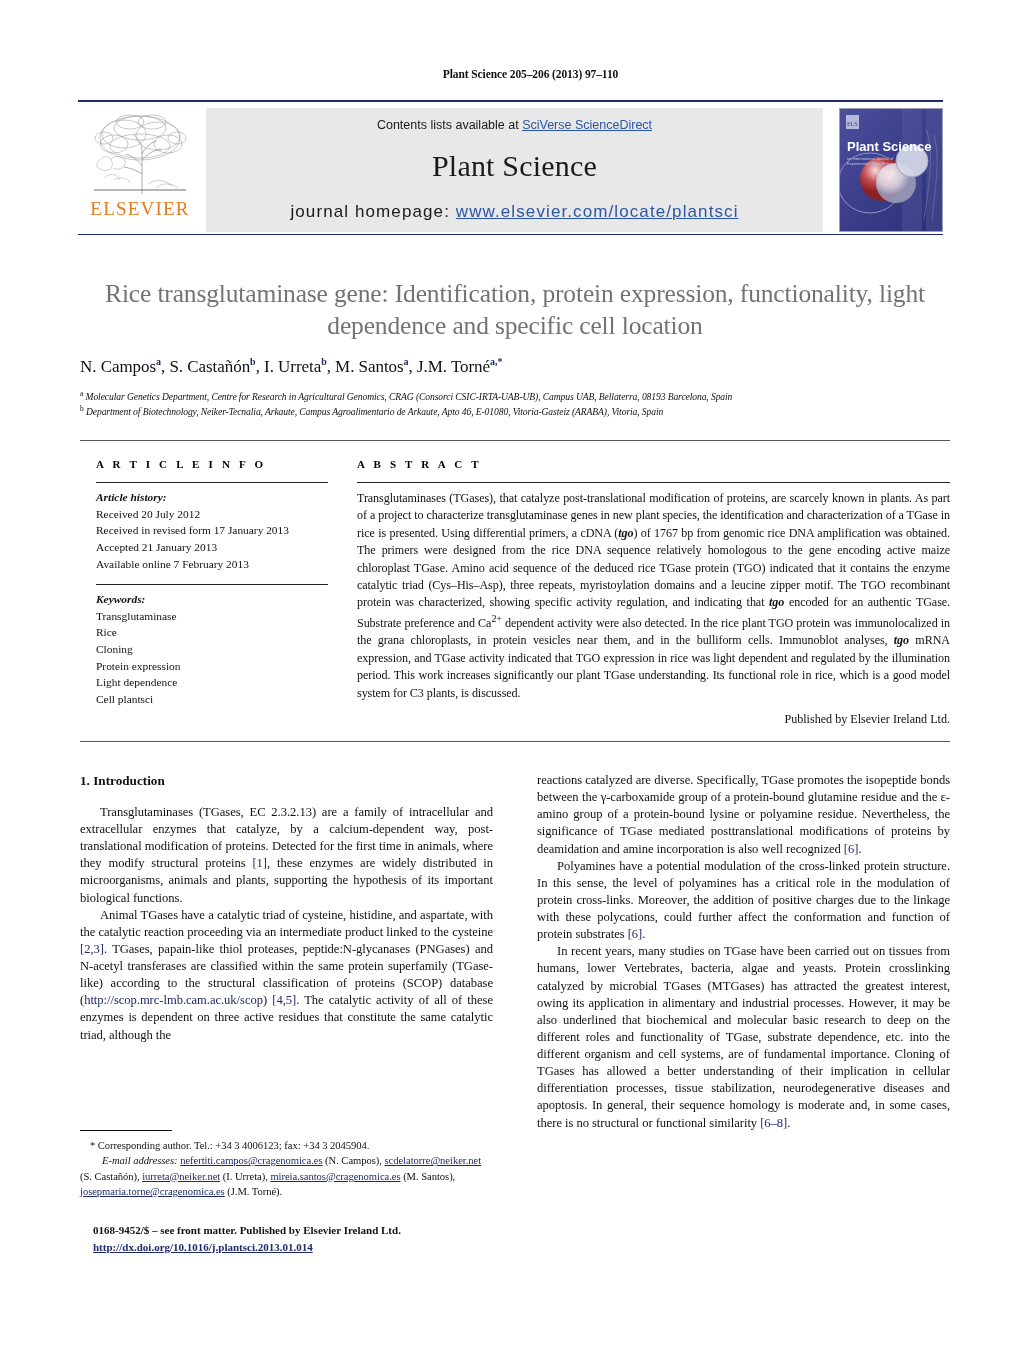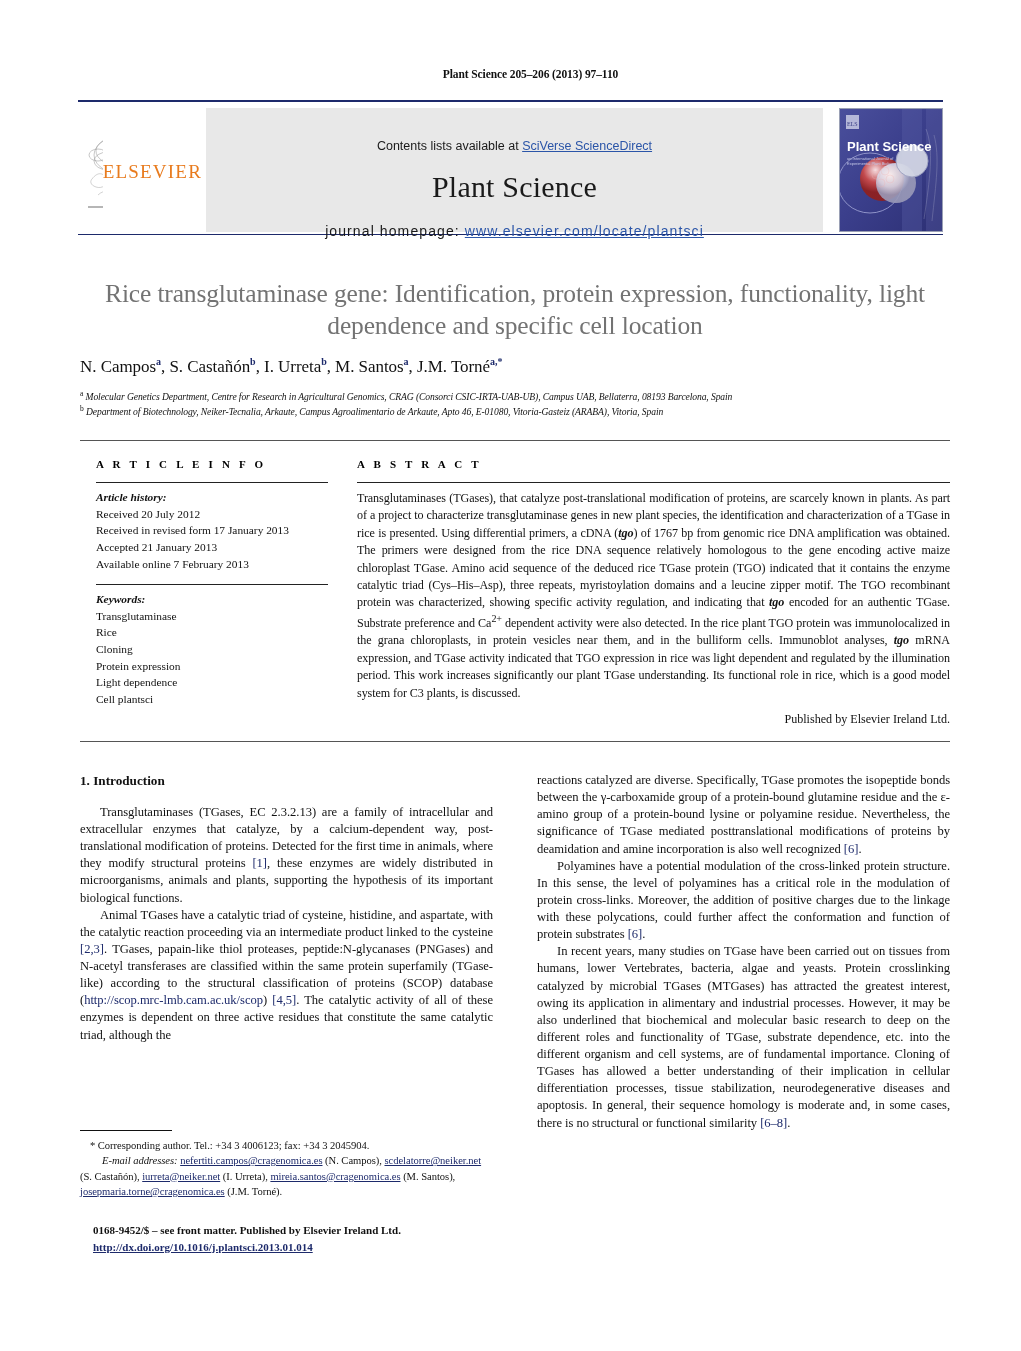--- a/index.html
+++ b/index.html
@@ -48,21 +48,21 @@
     position: relative;
     height: 124px;
     display: flex;
     align-items: stretch;
     margin-top: 6px;
   }
   .elsevier-logo {
     width: 124px;
     flex: 0 0 124px;
     display: flex;
-    flex-direction: row;
+    flex-direction: column;
     align-items: center;
     justify-content: flex-start;
     padding-top: 2px;
     box-sizing: border-box;
   }
   .tree-box {
     width: 112px;
     height: 88px;
     position: relative;
     overflow: hidden;
@@ -75,21 +75,21 @@
     line-height: 1;
     margin-top: 1px;
   }
   .banner-center {
     flex: 1 1 auto;
     background: #e8e8e8;
     display: flex;
     flex-direction: column;
     align-items: center;
     justify-content: flex-start;
-    padding-top: 31px;
+    padding-top: 10px;
     box-sizing: border-box;
     margin-left: 4px;
     margin-right: 16px;
     text-align: center;
   }
   .contents-line {
     font-family: "Liberation Sans", sans-serif;
     font-size: 12.5px;
     color: #1a1a1a;
   }
@@ -98,21 +98,21 @@
   }
   .journal-title {
     font-family: "Liberation Serif", serif;
     font-size: 30px;
     color: #1a1a1a;
     margin-top: 17px;
     letter-spacing: 0.2px;
   }
   .homepage-line {
     font-family: "Liberation Sans", sans-serif;
-    font-size: 14px;
+    font-size: 17px;
     margin-top: 19px;
     letter-spacing: 1.1px;
     color: #1a1a1a;
   }
   .homepage-line .url {
     color: #2b55a8;
   }
   .cover-thumb {
     width: 104px;
     flex: 0 0 104px;

